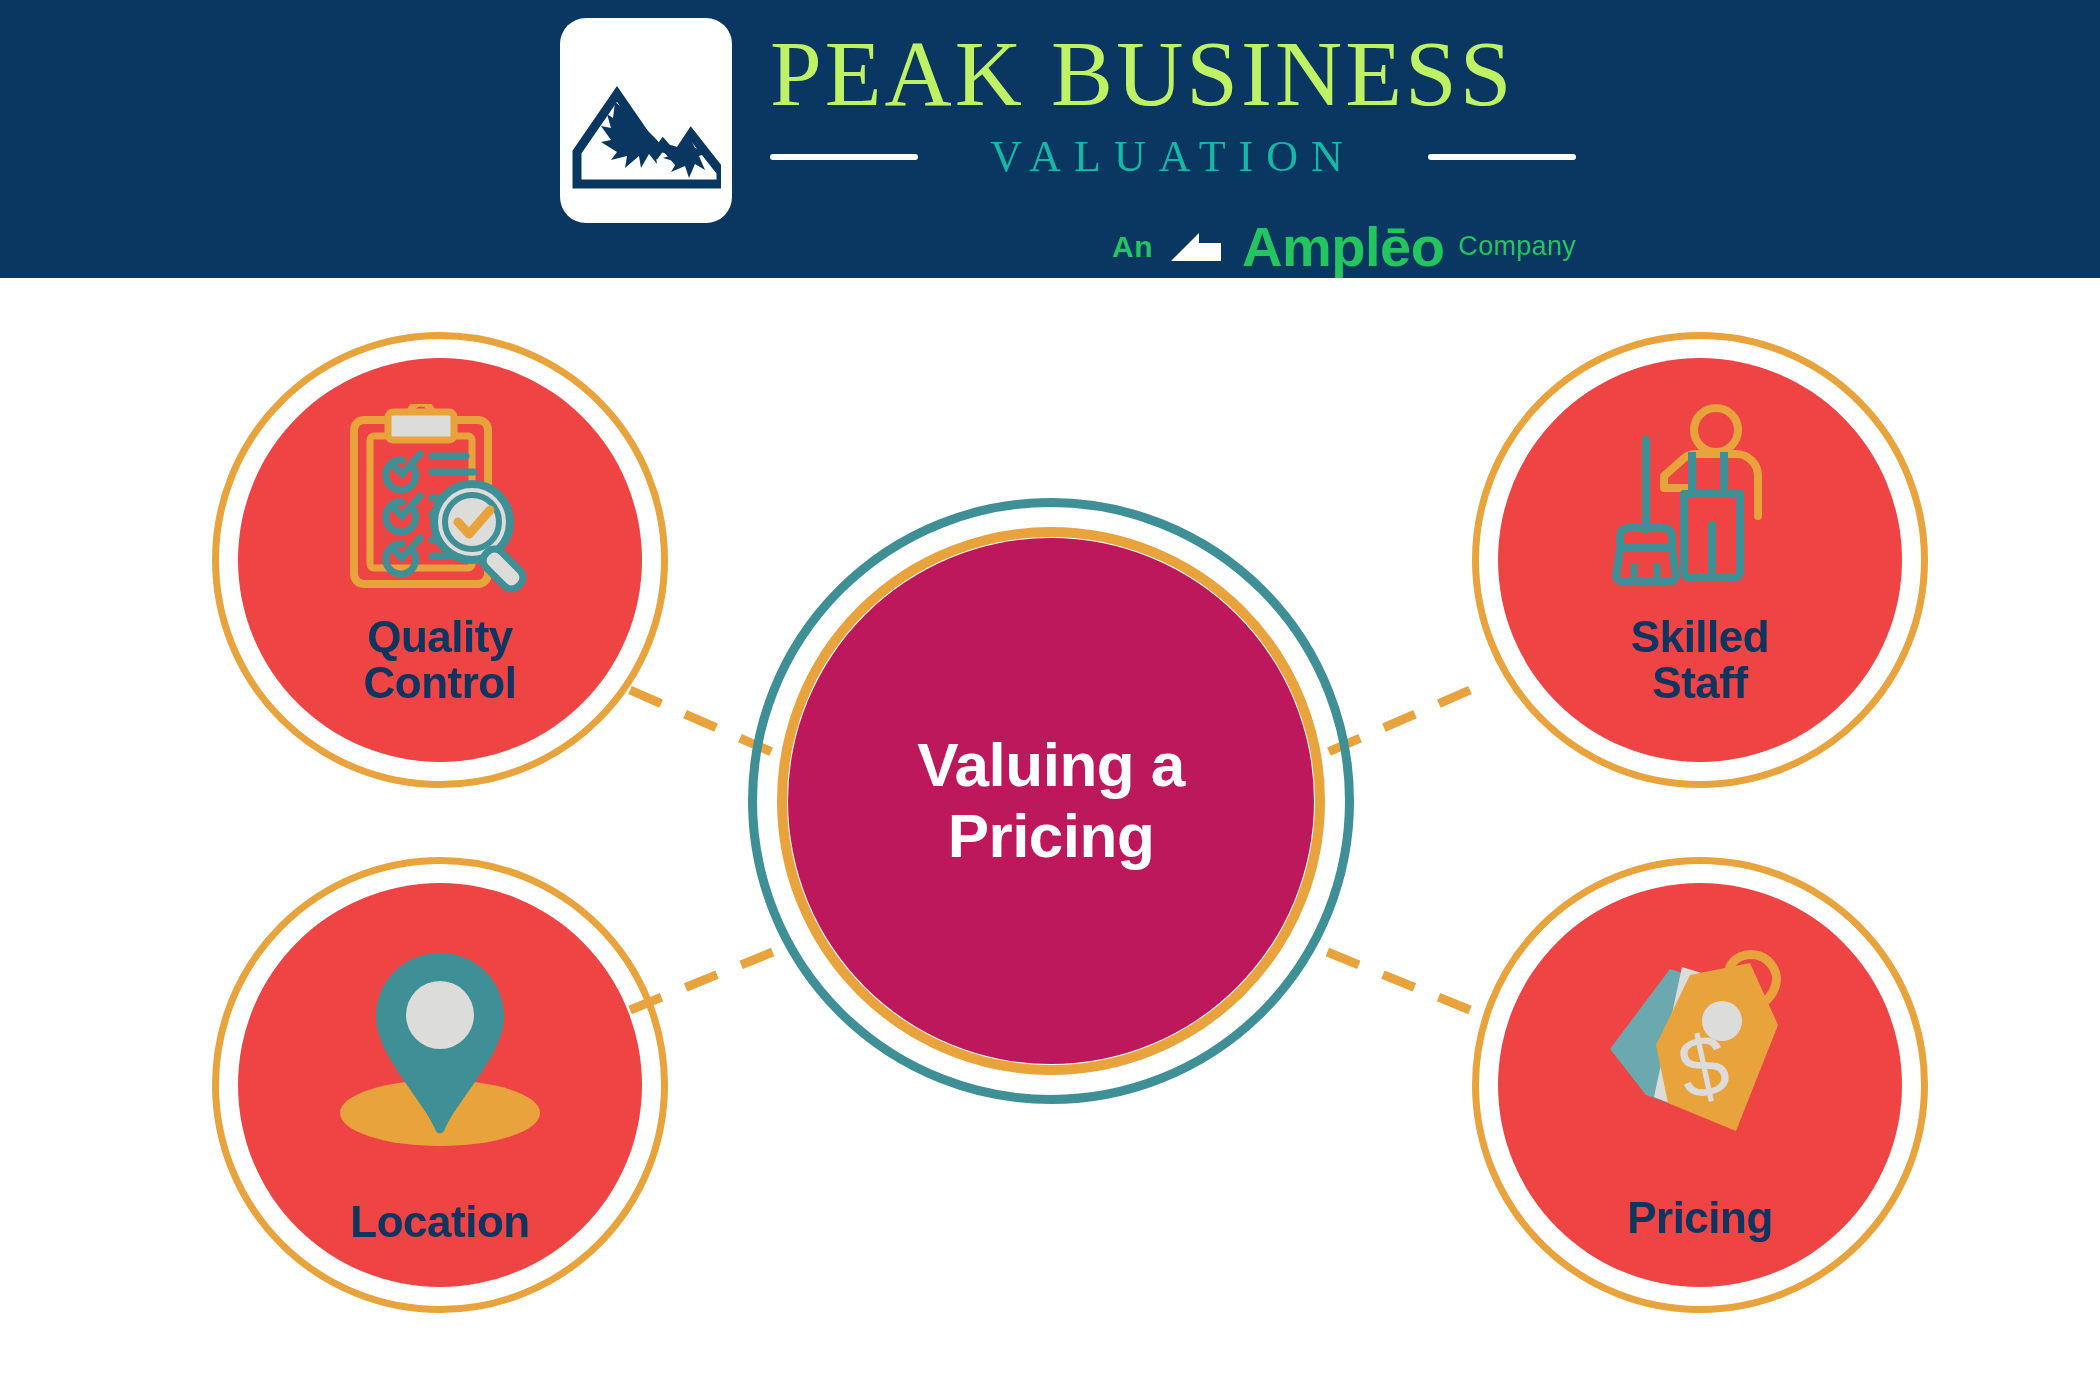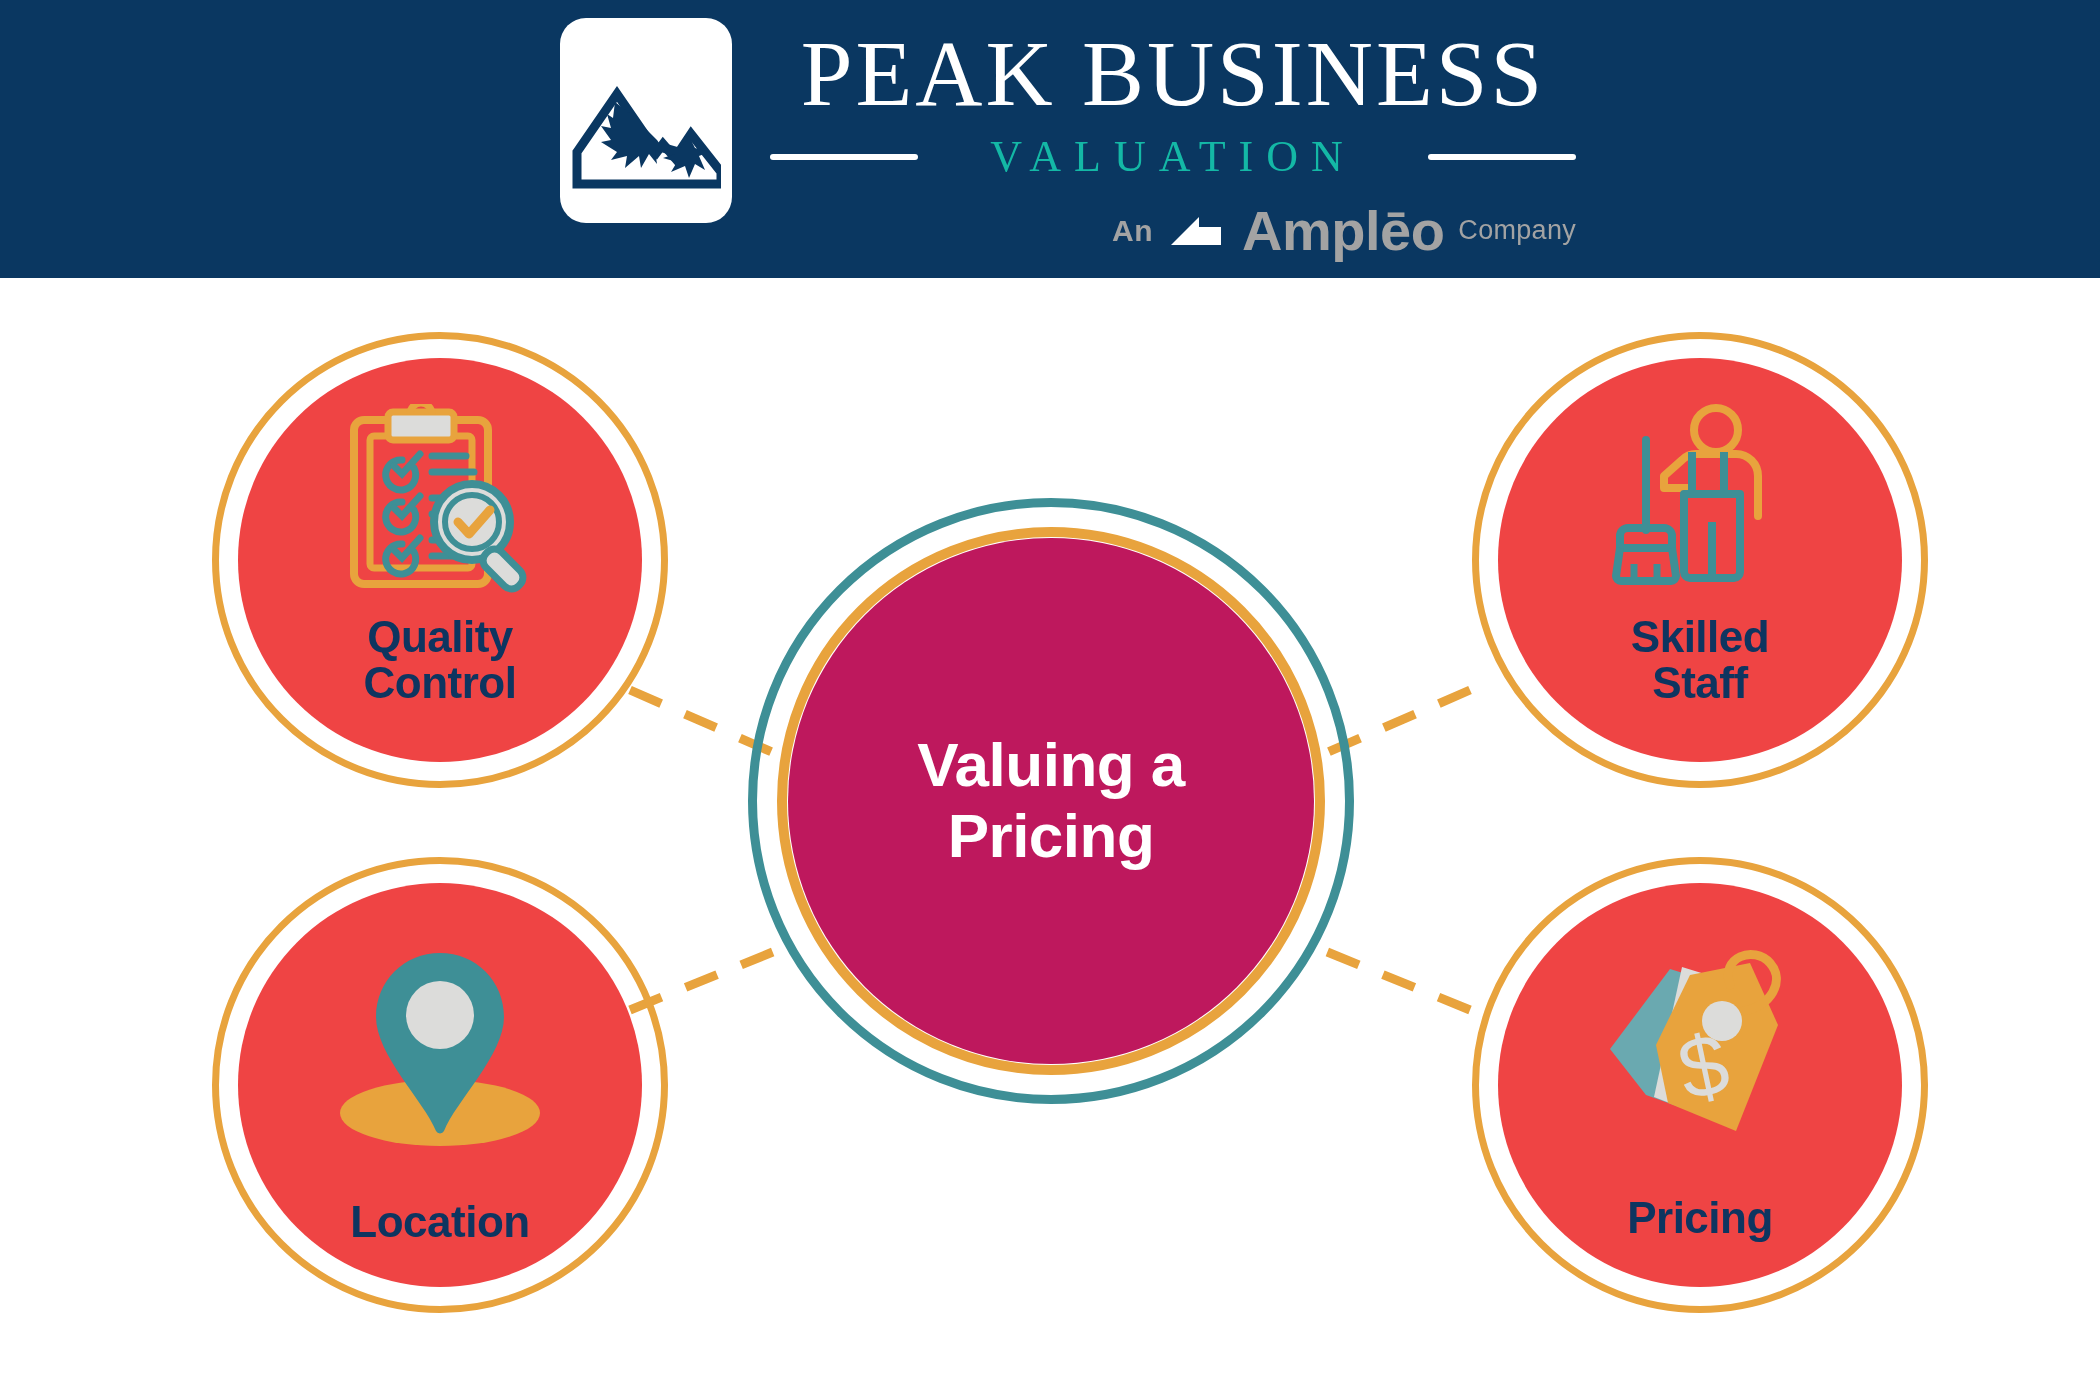--- a/index.html
+++ b/index.html
@@ -50,24 +50,23 @@
     display: flex;
     flex-direction: column;
     margin-left: 38px;
     padding-top: 10px;
   }
   .brand-name {
     font-family: "Liberation Serif", "DejaVu Serif", serif;
     font-size: 93px;
     line-height: 0.98;
     font-weight: 400;
-    color: #ffffff;
+    color: #bef264;
     letter-spacing: 3px;
     white-space: nowrap;
-    text-align: center;
   }
   .brand-sub-row {
     display: flex;
     align-items: center;
     margin-top: 12px;
     width: 806px;
   }
   .rule {
     height: 6px;
     background: #ffffff;
@@ -84,22 +83,22 @@
     letter-spacing: 13px;
     white-space: nowrap;
     flex: 1;
     text-align: center;
   }
   .ampleo-row {
     display: flex;
     align-items: center;
     justify-content: flex-end;
     width: 806px;
-    margin-top: 16px;
-    color: #a3a3a3;
+    margin-top: 32px;
+    color: #22c55e;
     white-space: nowrap;
   }
   .ampleo-an {
     font-size: 30px;
     font-weight: 700;
     letter-spacing: 0.5px;
   }
   .ampleo-mark {
     margin: 0 13px 0 16px;
     display: flex;

